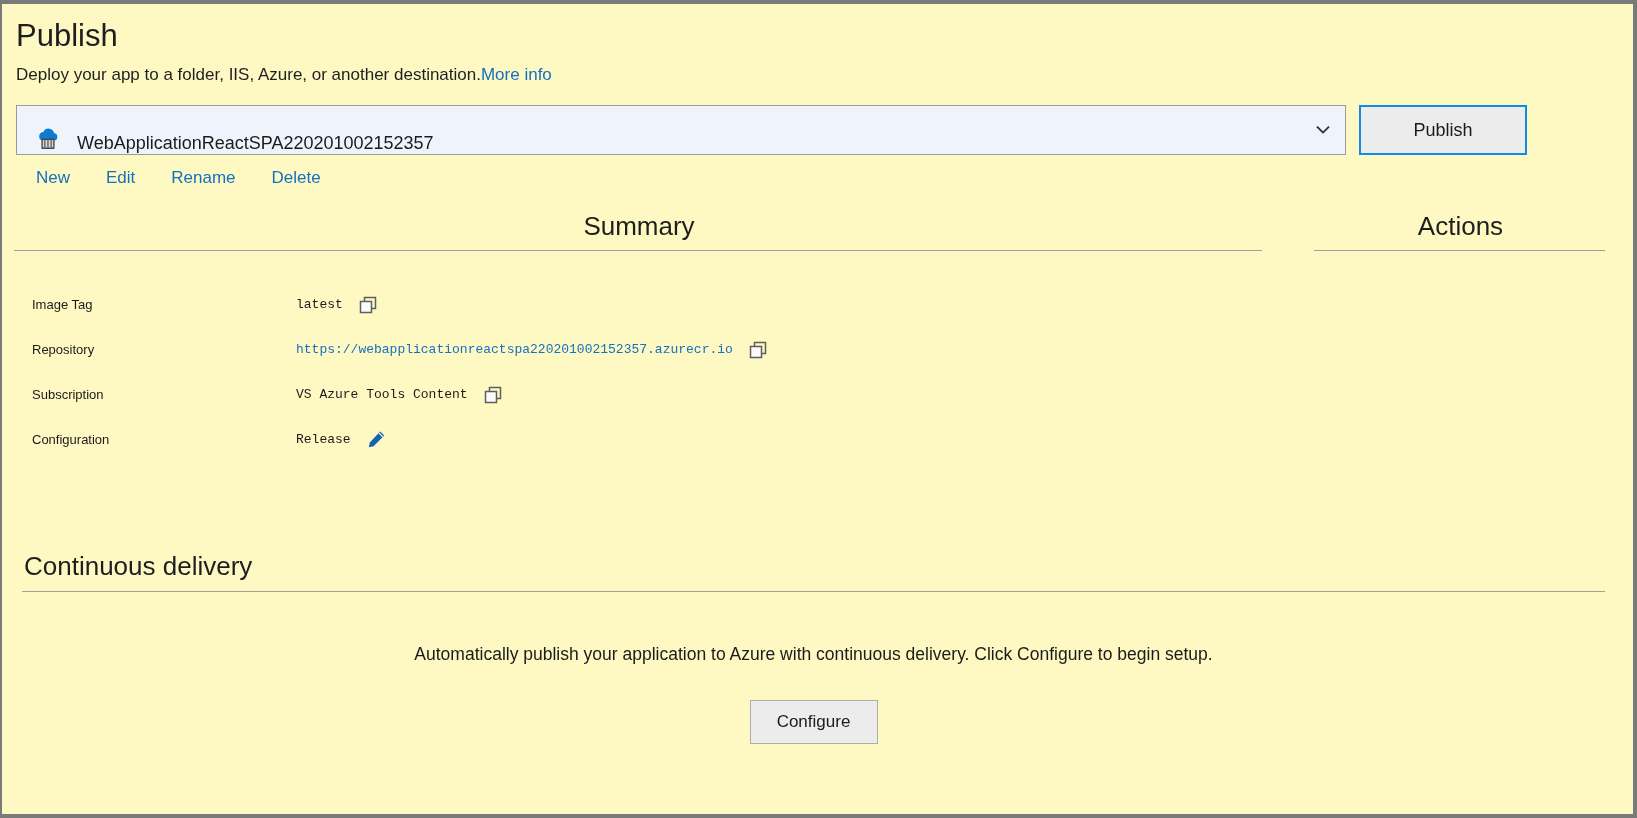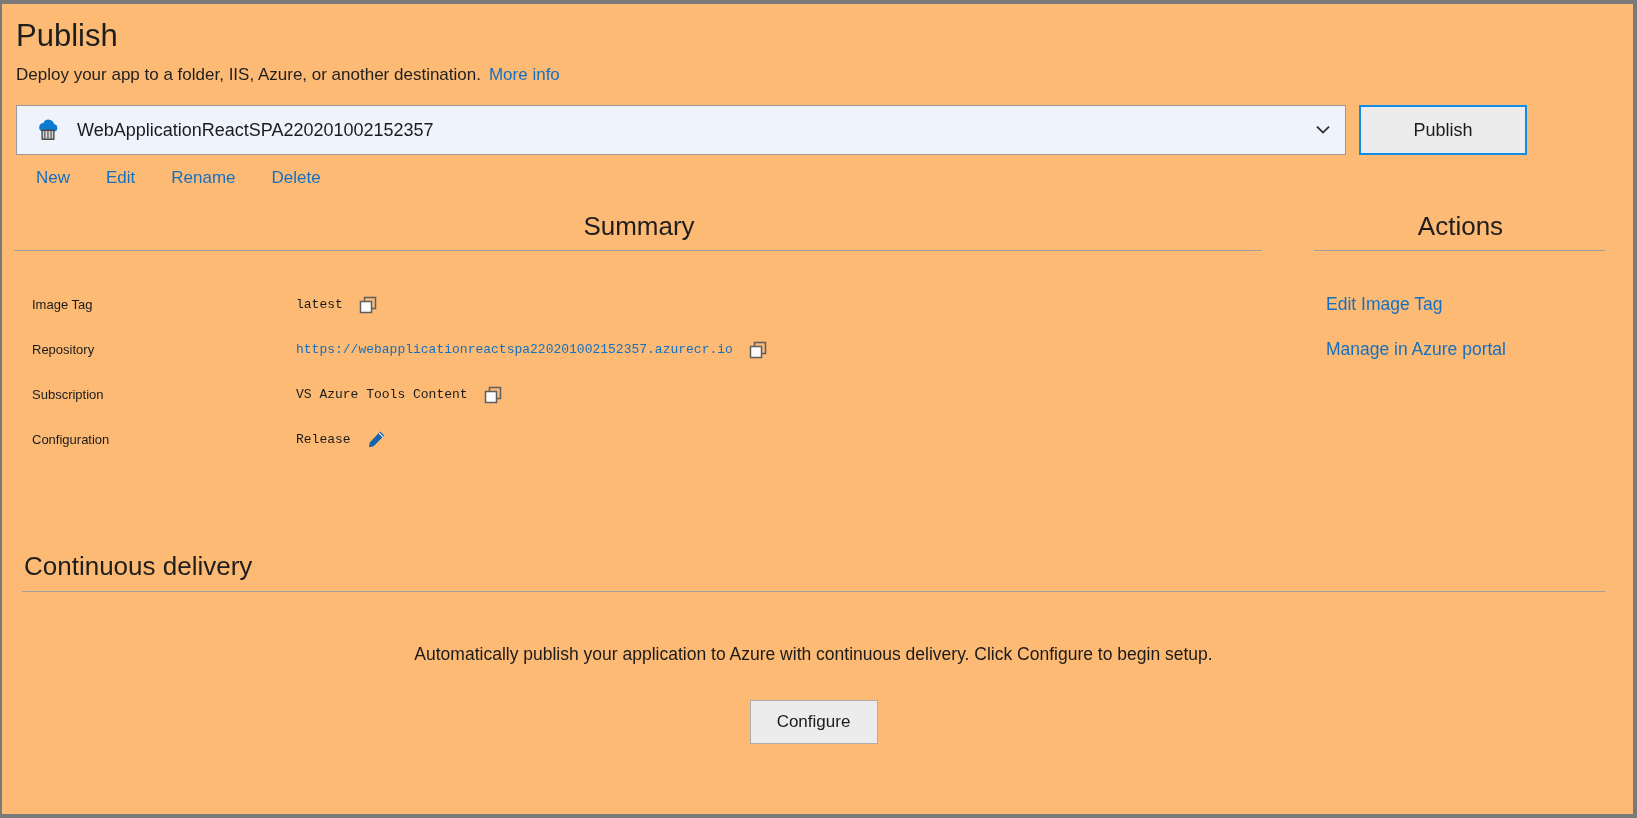--- a/index.html
+++ b/index.html
@@ -8,21 +8,21 @@
     background: #ffffff;
   }
   body {
     font-family: "Liberation Sans", sans-serif;
     width: 1637px; height: 818px;
     overflow: hidden;
   }
   #publish-window {
     position: relative;
     width: 1637px; height: 818px;
-    background: #fdba74;
+    background: #fef9c3;
     border: 2px solid #7a7a7a;
     border-top-width: 4px;
     border-left-width: 2px;
     border-right-width: 4px;
     border-bottom-width: 4px;
     padding: 0;
   }
   .inner {
     position: absolute;
     left: 0; top: 0; right: 0; bottom: 0;
@@ -37,42 +37,42 @@
     letter-spacing: 0px;
     margin: 2px 0 2px 2px;
     line-height: 40px;
   }
   .subtitle-row {
     font-size: 17px;
     color: #1f1f1f;
     margin: 8px 0 0 2px;
     line-height: 22px;
   }
-  .subtitle-row .link { margin-left: 8px; }
+  .subtitle-row .link { }
   .link {
     color: #1570c1;
     text-decoration: none;
     cursor: pointer;
   }
 
   
   .profile-row {
     display: flex;
     align-items: stretch;
     margin-top: 19px;
     margin-left: 2px;
   }
   .profile-select {
     position: relative;
     flex: 0 0 1330px;
     height: 50px;
     background: #eff3fb;
     border: 1px solid #9a9a9a;
     display: flex;
-    align-items: center;
+    align-items: flex-end;
     padding-left: 16px;
     cursor: pointer;
   }
   .acr-icon {
     width: 30px; height: 30px;
     position: relative;
     flex: 0 0 30px;
     margin-right: 14px;
   }
   .profile-name {
@@ -318,28 +318,20 @@
           </div>
 
         </div>
       </div>
 
       <div class="col-spacer"></div>
 
       <div class="col-actions">
         <div class="section-h">Actions</div>
         <div class="rule"></div>
-        <div class="actions-body">
-          <div class="arow">
-            <a class="link">Edit Image Tag</a>
-          </div>
-          <div class="arow">
-            <a class="link">Manage in Azure portal</a>
-          </div>
-        </div>
       </div>
 
     </div>
 
     <div class="cd-wrap">
       <div class="cd-head">Continuous delivery</div>
       <div class="cd-rule"></div>
       <div class="cd-text">Automatically publish your application to Azure with continuous delivery. Click Configure to begin setup.</div>
       <div class="cd-btn-wrap">
         <button class="configure-btn">Configure</button>

